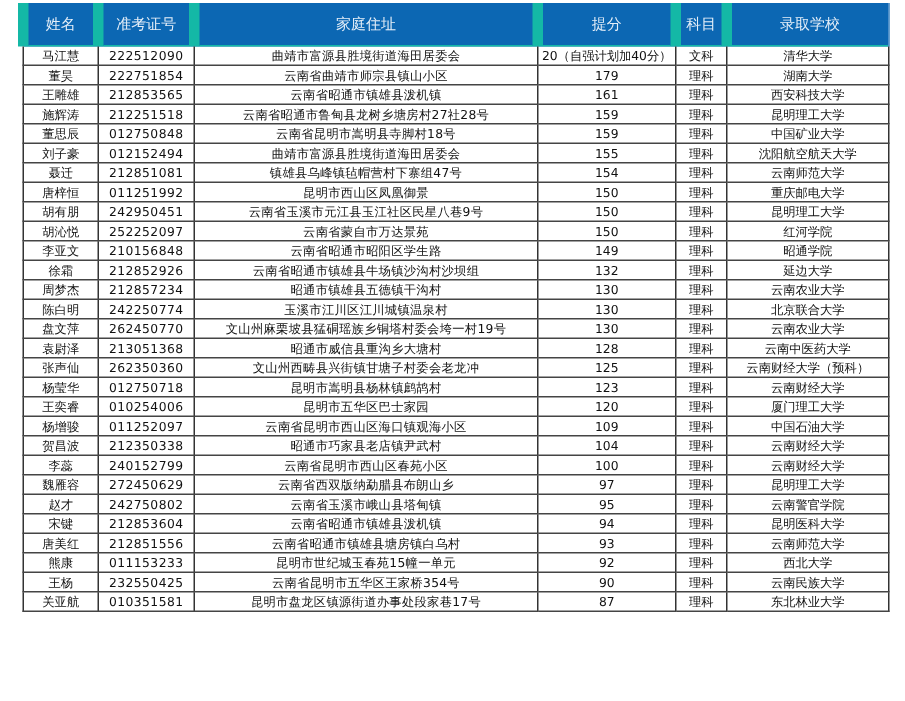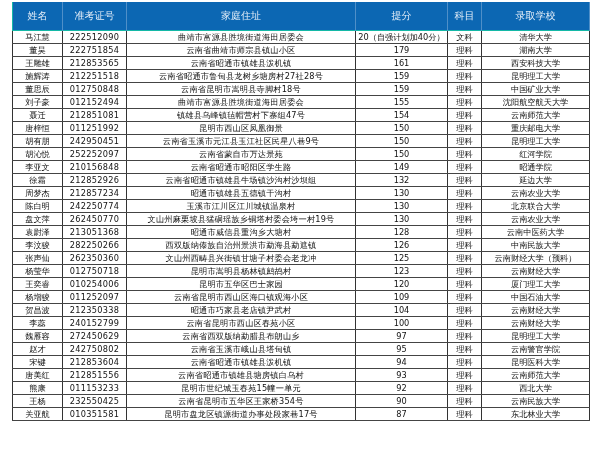--- a/index.html
+++ b/index.html
@@ -2,21 +2,21 @@
 <html><head>
 <meta charset="utf-8">
 <style>
   html, body { margin: 0; padding: 0; background: #ffffff; }
   body { width: 603px; height: 467px; position: relative; overflow: hidden;
          font-family: "DejaVu Sans", "Liberation Sans", sans-serif; }
   table.admit { position: absolute; left: 12px; top: 2px; width: 577px;
          border-collapse: collapse; table-layout: fixed; }
   table.admit th { background: #0c67b3; color: #e4eef8; font-weight: normal;
          font-size: 10px; height: 28px; padding: 0; text-align: center;
-         border-left: 1px solid #14b8a6; border-right: 1px solid #4f8fc8; }
+         border-left: 7px solid #14b8a6; border-right: 1px solid #4f8fc8; }
   table.admit td { height: 12px; line-height: 12px; padding: 0; font-size: 8.2px;
          color: #111; text-align: center; white-space: nowrap; overflow: hidden;
          border-left: 1px solid #333; border-right: 1px solid #333;
          border-bottom: 1px solid #444; }
   table.admit tr:first-child td { border-top: 1px solid #14b8a6; }
   td.id { letter-spacing: 0.3px; }
   td.addr { letter-spacing: 0.2px; }
   td.score { font-size: 8px; }
 </style>
 </head>
@@ -164,28 +164,20 @@
       </tr>
       <tr>
         <td>袁尉泽</td>
         <td class="id">213051368</td>
         <td class="addr">昭通市威信县重沟乡大塘村</td>
         <td class="score">128</td>
         <td>理科</td>
         <td>云南中医药大学</td>
       </tr>
       <tr>
-        <td>李汶骏</td>
-        <td class="id">282250266</td>
-        <td class="addr">西双版纳傣族自治州景洪市勐海县勐遮镇</td>
-        <td class="score">126</td>
-        <td>理科</td>
-        <td>中南民族大学</td>
-      </tr>
-      <tr>
         <td>张声仙</td>
         <td class="id">262350360</td>
         <td class="addr">文山州西畴县兴街镇甘塘子村委会老龙冲</td>
         <td class="score">125</td>
         <td>理科</td>
         <td>云南财经大学（预科）</td>
       </tr>
       <tr>
         <td>杨莹华</td>
         <td class="id">012750718</td>

